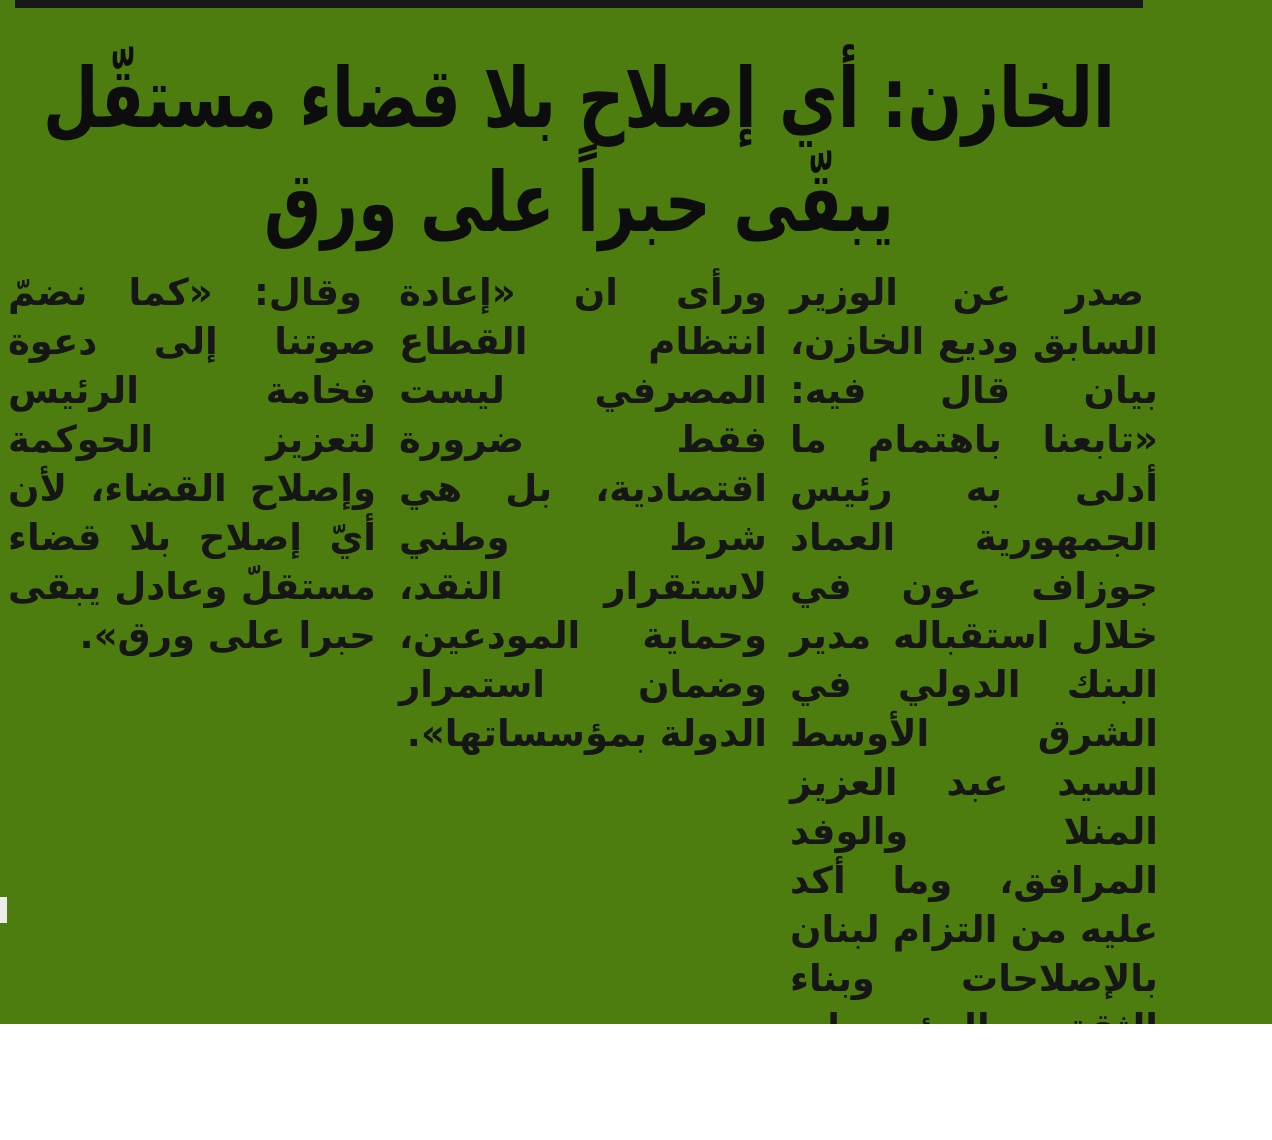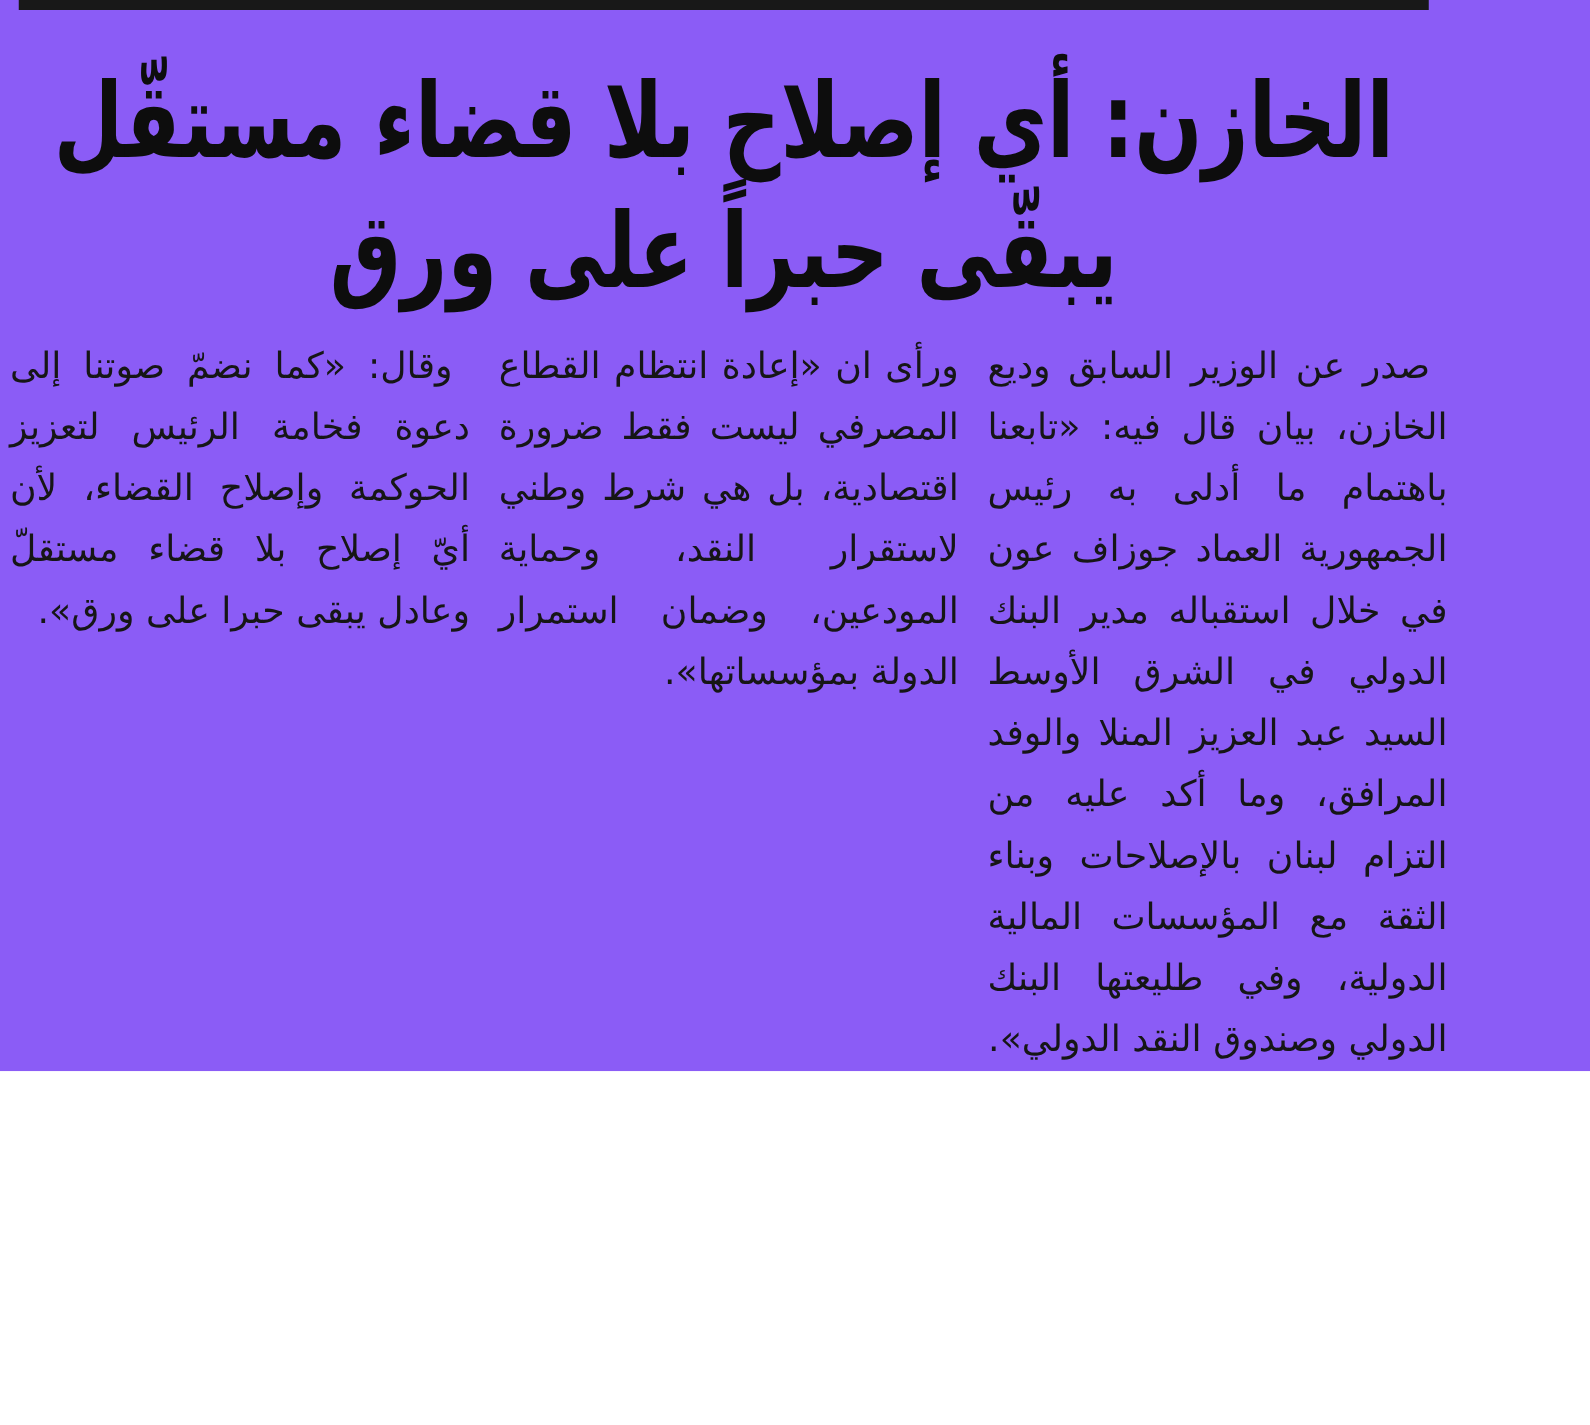--- a/index.html
+++ b/index.html
@@ -3,22 +3,22 @@
 <meta charset="utf-8">
 <style>
   html, body {
     margin: 0;
     padding: 0;
     background: #ffffff;
   }
   .page {
     position: relative;
     width: 1272px;
-    height: 857px;
-    background: #8b5cf6;
+    height: 1024px;
+    background: #4d7c0f;
     overflow: hidden;
     font-family: "DejaVu Sans", sans-serif;
     direction: rtl;
   }
   .top-rule {
     position: absolute;
     left: 15px;
     top: 0;
     width: 1128px;
     height: 8px;
@@ -49,23 +49,23 @@
     display: flex;
     gap: 23px;
     direction: rtl;
   }
   .col {
     width: 368px;
     flex: 0 0 368px;
   }
   .col p {
     margin: 0;
-    font-size: 29px;
+    font-size: 37px;
     line-height: 49px;
-    font-weight: normal;
+    font-weight: bold;
     color: #161616;
     text-align: justify;
     text-justify: inter-word;
     direction: rtl;
   }
   .col p.first-indent {
     text-indent: 14px;
   }
   .smudge {
     position: absolute;

